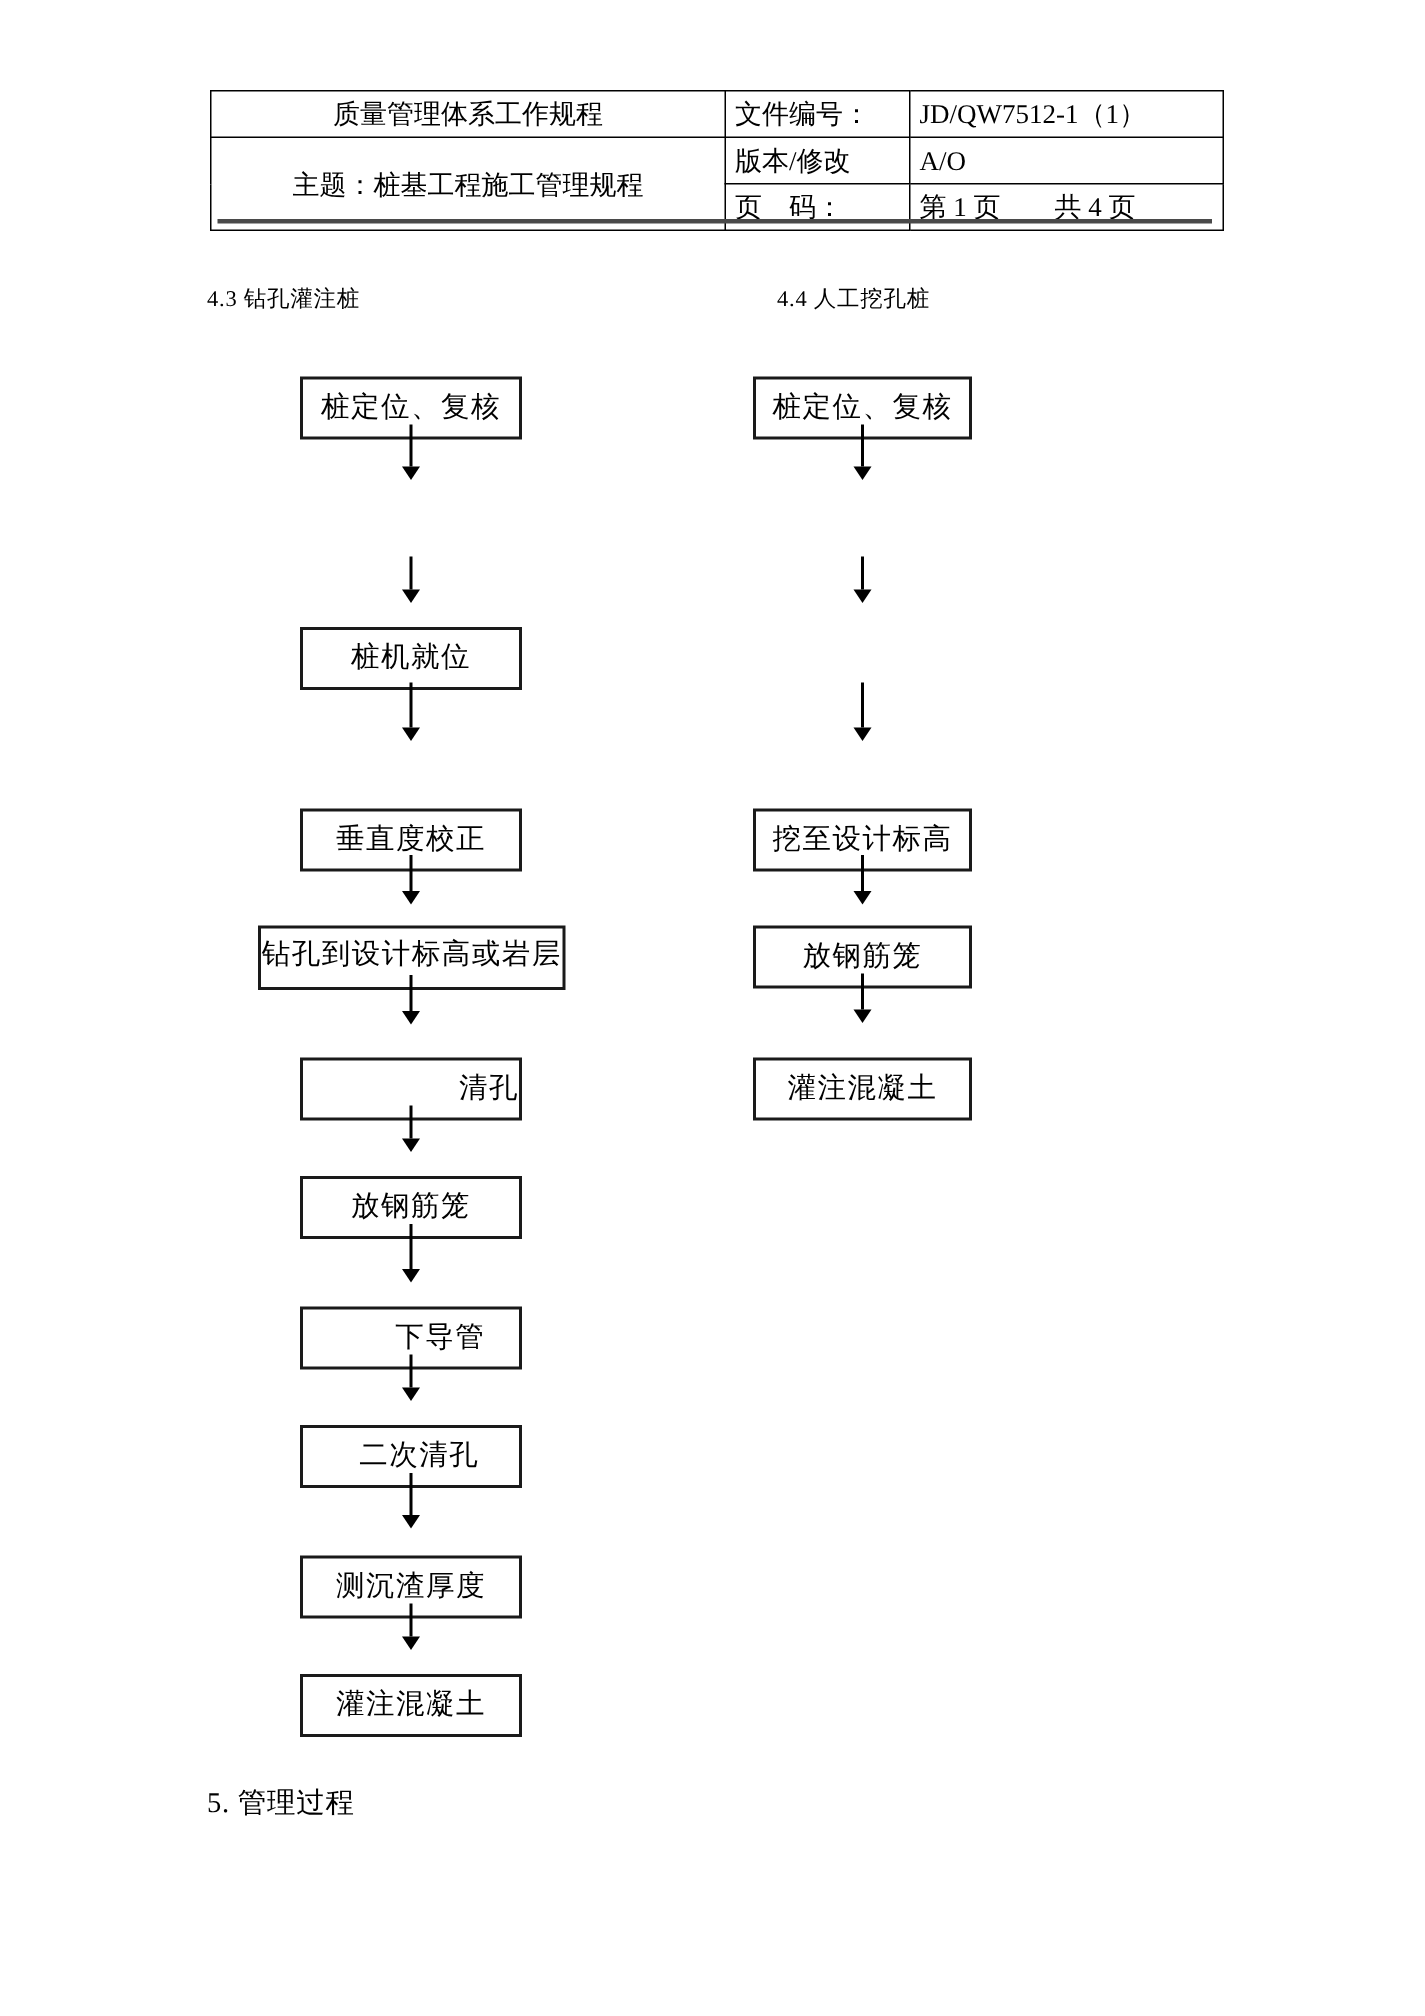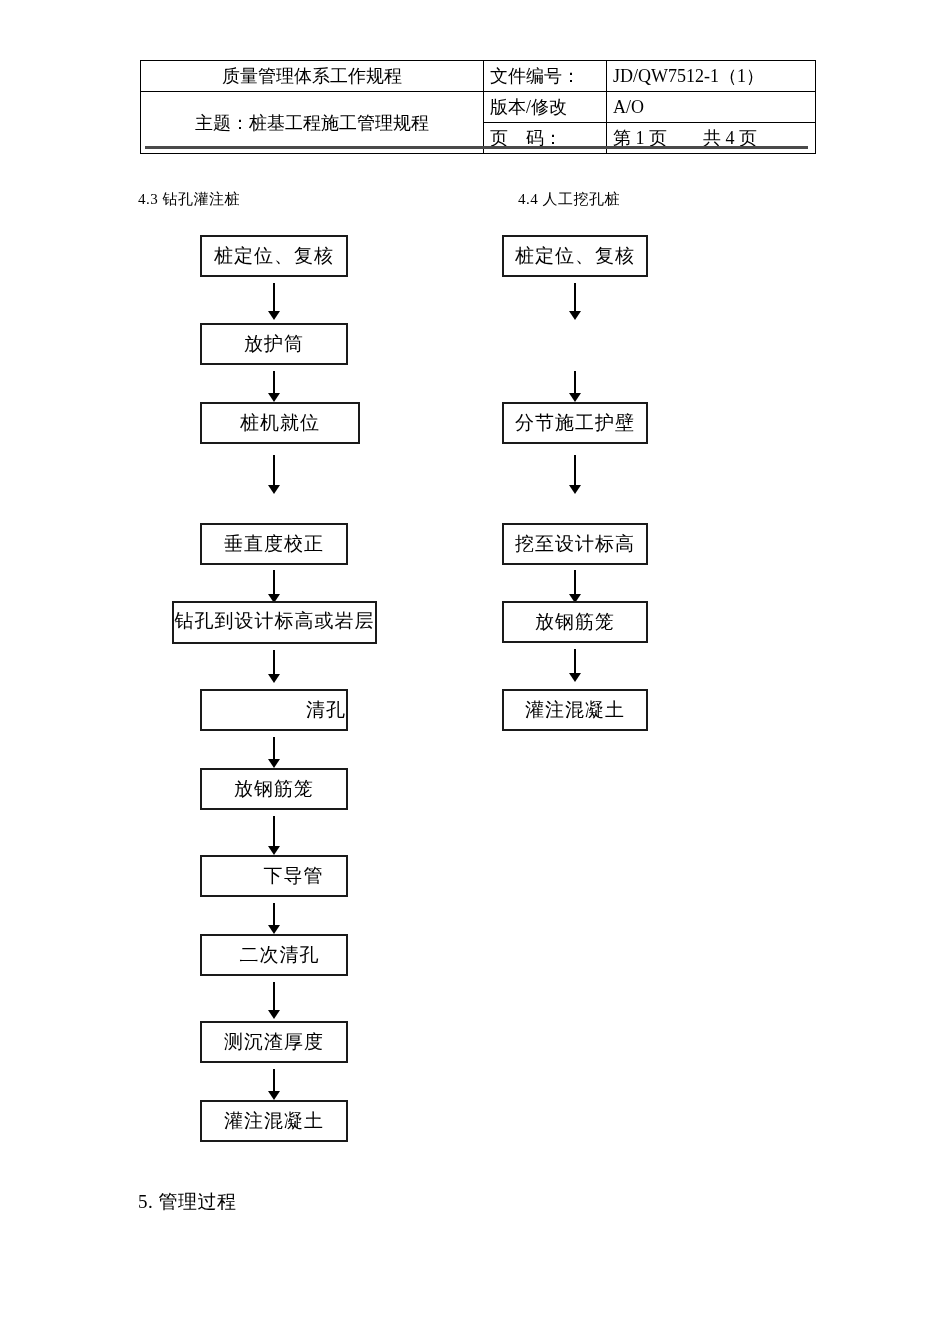--- a/index.html
+++ b/index.html
@@ -85,20 +85,21 @@
     position: absolute;
     box-sizing: border-box;
     border: 2px solid #1a1a1a;
     background: #ffffff;
     font-size: 19px;
     line-height: 38px;
     text-align: center;
     white-space: nowrap;
     overflow: hidden;
     letter-spacing: 1px;
+    margin-top: 16px;
   }
 
   
   .flow-arrow {
     position: absolute;
     width: 14px;
   }
   .flow-arrow .shaft {
     position: absolute;
     left: 6px;
@@ -145,27 +146,26 @@
   <div class="section-heading" id="heading-left">4.3 钻孔灌注桩</div>
 
   <div class="section-heading" id="heading-right">4.4 人工挖孔桩</div>
 
   <div class="flow-box" style="left:200px; top:235px; width:148px; height:42px;">桩定位、复核</div>
   <div class="flow-arrow" style="left:267px; top:283px; height:37px;">
     <div class="shaft" style="height:28px;"></div>
     <div class="head" style="top:28px;"></div>
   </div>
 
-  <div class="flow-box" style="left:200px; top:323px; width:148px; height:42px;">放护筒</div>
   <div class="flow-arrow" style="left:267px; top:371px; height:31px;">
     <div class="shaft" style="height:22px;"></div>
     <div class="head" style="top:22px;"></div>
   </div>
 
-  <div class="flow-box" style="left:200px; top:402px; width:160px; height:42px;">桩机就位</div>
+  <div class="flow-box" style="left:200px; top:402px; width:148px; height:42px;">桩机就位</div>
   <div class="flow-arrow" style="left:267px; top:455px; height:39px;">
     <div class="shaft" style="height:30px;"></div>
     <div class="head" style="top:30px;"></div>
   </div>
 
   <div class="flow-box" style="left:200px; top:523px; width:148px; height:42px;">垂直度校正</div>
   <div class="flow-arrow" style="left:267px; top:570px; height:33px;">
     <div class="shaft" style="height:24px;"></div>
     <div class="head" style="top:24px;"></div>
   </div>
@@ -212,21 +212,20 @@
   <div class="flow-arrow" style="left:568px; top:283px; height:37px;">
     <div class="shaft" style="height:28px;"></div>
     <div class="head" style="top:28px;"></div>
   </div>
 
   <div class="flow-arrow" style="left:568px; top:371px; height:31px;">
     <div class="shaft" style="height:22px;"></div>
     <div class="head" style="top:22px;"></div>
   </div>
 
-  <div class="flow-box" style="left:502px; top:402px; width:146px; height:42px;">分节施工护壁</div>
   <div class="flow-arrow" style="left:568px; top:455px; height:39px;">
     <div class="shaft" style="height:30px;"></div>
     <div class="head" style="top:30px;"></div>
   </div>
 
   <div class="flow-box" style="left:502px; top:523px; width:146px; height:42px;">挖至设计标高</div>
   <div class="flow-arrow" style="left:568px; top:570px; height:33px;">
     <div class="shaft" style="height:24px;"></div>
     <div class="head" style="top:24px;"></div>
   </div>

